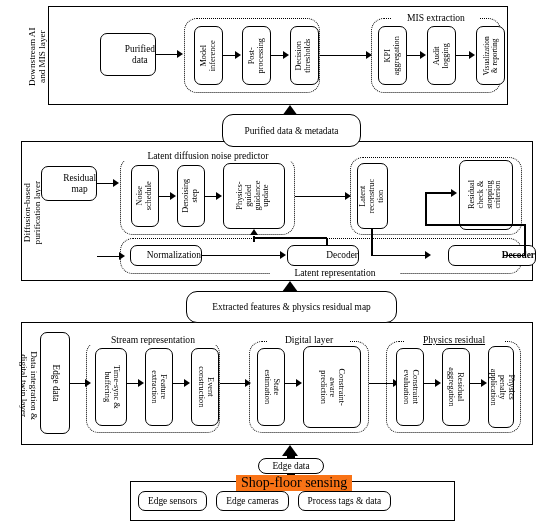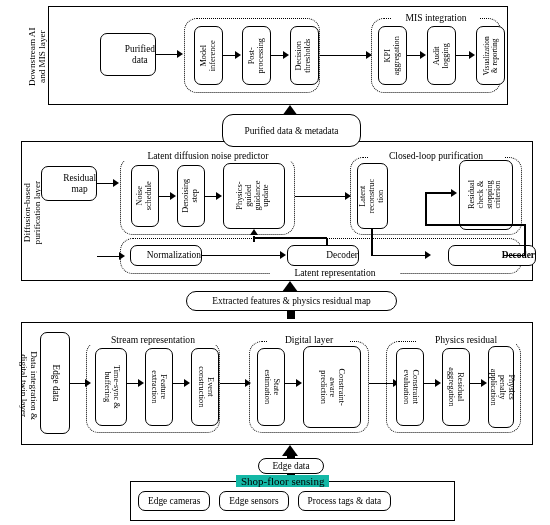--- a/index.html
+++ b/index.html
@@ -92,22 +92,22 @@
     display:flex; align-items:center; justify-content:center;
     font-size:9.4px;
     white-space:nowrap;
     padding:0 6px;
     z-index:6;
   }
 
   
   .fieldbox { position:absolute; border:1.6px solid #000; background:#fff; }
   .fieldbox-title {
-    position:absolute; background:#14b8a6; padding:0 5px;
-    font-size:11px; white-space:nowrap;
+    position:absolute; background:#f97316; padding:0 5px;
+    font-size:14px; white-space:nowrap;
   }
   .chipsrow { position:absolute; display:flex; gap:9px; }
   .chip {
     border:1.5px solid #000; border-radius:7px; background:#fff;
     display:flex; align-items:center; justify-content:center;
     font-size:9.4px; white-space:nowrap; height:20px; padding:0 9px;
   }
 </style>
 </head>
 <body>
@@ -161,21 +161,21 @@
       <div>Decision</div>
       <div>thresholds</div>
     </div>
       </div>
   </div>
 
   <div class="ln hln" style="left:320px; top:54.5px; width:48px;"></div>
   <div class="arw arw-r" style="left:366px; top:51px;"></div>
 
   <div class="group" style="left:371px; top:18px; width:130px; height:75px;"></div>
-  <div class="group-title" style="left:392px; top:13px; width:88px;">MIS integration</div>
+  <div class="group-title" style="left:392px; top:13px; width:88px;">MIS extraction</div>
 
   <div class="node" style="left:378px; top:26px; width:29px; height:59px;">
     <div class="vwrap">
         <div class="vtext rot-ccw">
       <div>KPI</div>
       <div>aggregation</div>
     </div>
       </div>
   </div>
   <div class="ln hln" style="left:407px; top:54.5px; width:14px;"></div>
@@ -262,21 +262,20 @@
       <div>guidance</div>
       <div>update</div>
     </div>
       </div>
   </div>
 
   <div class="ln hln" style="left:295px; top:195.5px; width:52px;"></div>
   <div class="arw arw-r" style="left:345px; top:192px;"></div>
 
   <div class="group" style="left:350px; top:157px; width:172px; height:78px;"></div>
-  <div class="group-title" style="left:368px; top:151px; width:136px;">Closed-loop purification</div>
 
   <div class="node" style="left:357px; top:163px; width:31px; height:66px;">
     <div class="vwrap">
         <div class="vtext rot-ccw">
       <div>Latent</div>
       <div>reconstruc</div>
       <div>tion</div>
     </div>
       </div>
   </div>
@@ -322,21 +321,21 @@
   <div class="ln vln" style="left:524px; top:224px; width:1.6px; height:32px;"></div>
   <div class="ln hln" style="left:425px; top:224px; width:100px;"></div>
   <div class="ln vln" style="left:425px; top:192px; width:1.6px; height:33px;"></div>
   <div class="ln hln" style="left:425px; top:192px; width:28px;"></div>
   <div class="arw arw-r" style="left:451px; top:188.5px;"></div>
 
   <div class="bigarrow" style="left:280px; top:281px; width:22px; height:22px;">
     <div class="head" style="left:2px; top:0px;"></div>
     <div class="shaft" style="left:6.5px; top:10px; width:8px; height:12px;"></div>
   </div>
-  <div class="pill" style="left:186px; top:291px; width:211px; height:20px;">Extracted features &amp; physics residual map</div>
+  <div class="pill" style="left:186px; top:291px; width:211px; height:32px;">Extracted features &amp; physics residual map</div>
   <div class="bigarrow" style="left:280px; top:307px; width:22px; height:12px;">
     <div class="shaft" style="left:6.5px; top:0; width:8px; height:12px;"></div>
   </div>
 
   <div class="layer" style="left:21px; top:322px; width:512px; height:123px;"></div>
 
   <div class="layer-label rot-cw" style="left:-36px; top:376px; width:128px;">
     <div>Data integration &amp;</div>
     <div>digital twin layer</div>
   </div>
@@ -409,21 +408,21 @@
       <div>aware</div>
       <div>prediction</div>
     </div>
       </div>
   </div>
 
   <div class="ln hln" style="left:369px; top:382.5px; width:26px;"></div>
   <div class="arw arw-r" style="left:393px; top:379px;"></div>
 
   <div class="group" style="left:386px; top:341px; width:135px; height:92px;"></div>
-  <div class="group-title" style="left:416px; top:335px; width:100px;">Physics residual</div>
+  <div class="group-title" style="left:404px; top:335px; width:100px;text-decoration:underline;">Physics residual</div>
 
   <div class="node" style="left:396px; top:348px; width:28px; height:78px;">
     <div class="vwrap">
         <div class="vtext rot-cw">
       <div>Constraint</div>
       <div>evaluation</div>
     </div>
       </div>
   </div>
   <div class="ln hln" style="left:424px; top:382.5px; width:12px;"></div>
@@ -456,18 +455,18 @@
   </div>
   <div class="pill" style="left:258px; top:458px; width:66px; height:16px;">Edge data</div>
   <div class="bigarrow" style="left:280px; top:474px; width:22px; height:7px;">
     <div class="shaft" style="left:6.5px; top:0; width:8px; height:7px;"></div>
   </div>
 
   <div class="fieldbox" style="left:130px; top:481px; width:325px; height:40px;"></div>
   <div class="fieldbox-title" style="left:236px; top:475px;">Shop-floor sensing</div>
 
   <div class="chipsrow" style="left:138px; top:491px;">
+    <div class="chip">Edge sensors</div>
     <div class="chip">Edge cameras</div>
-    <div class="chip">Edge sensors</div>
     <div class="chip">Process tags &amp; data</div>
   </div>
 
 </div>
 
 </body></html>

